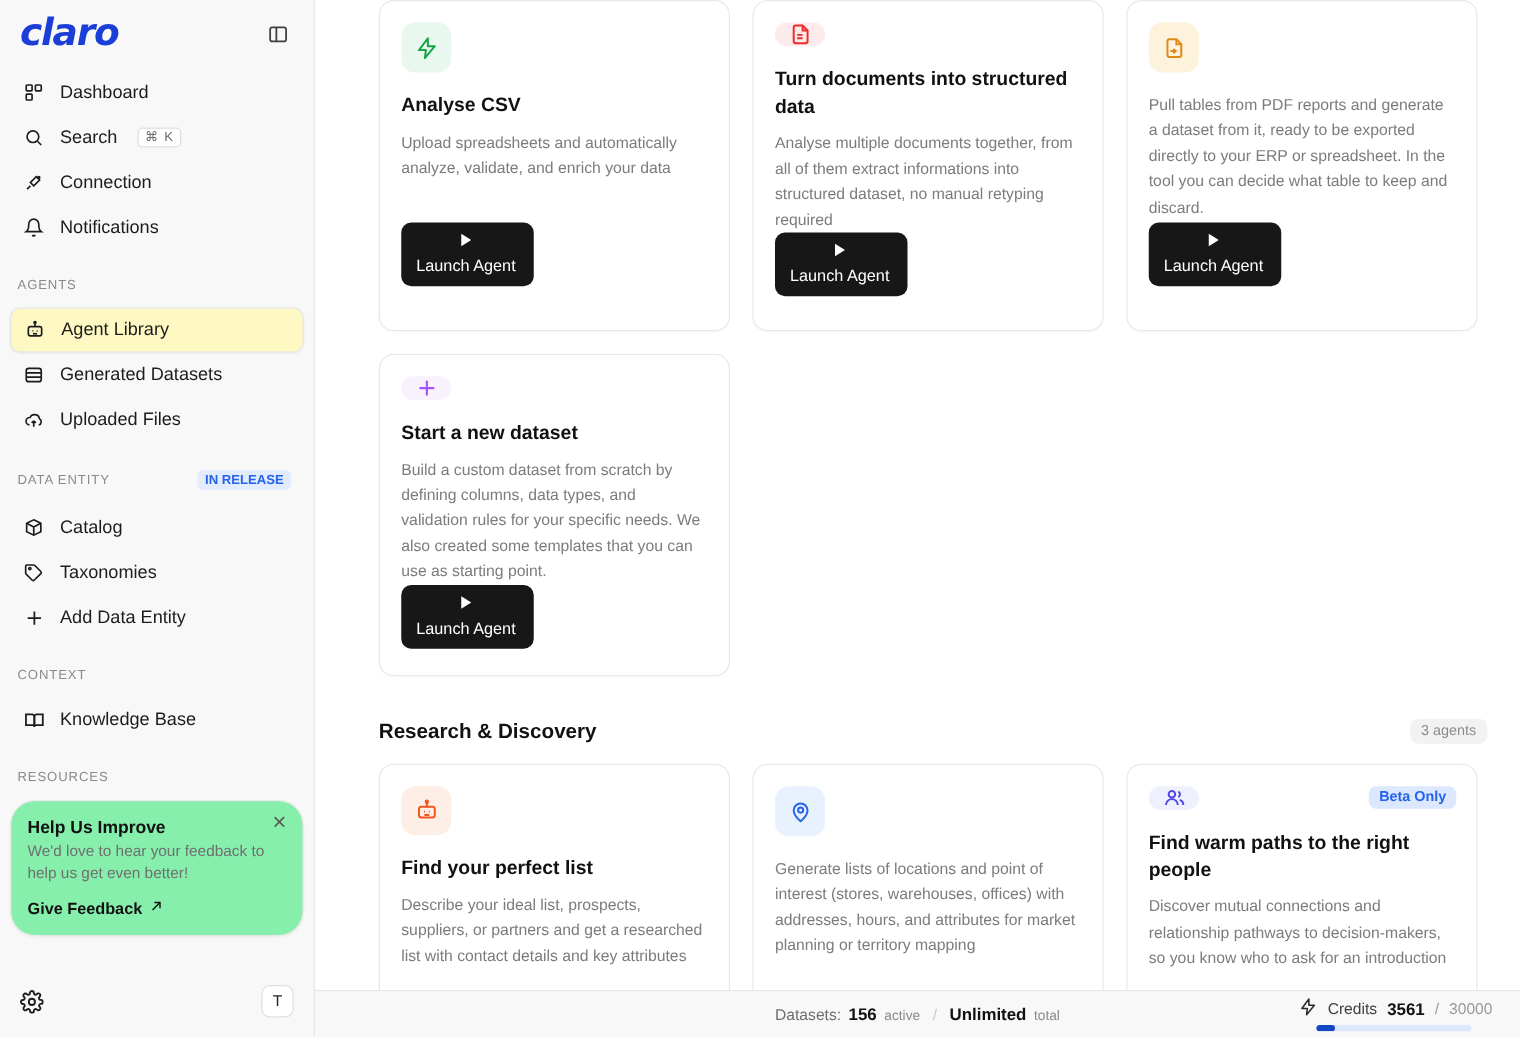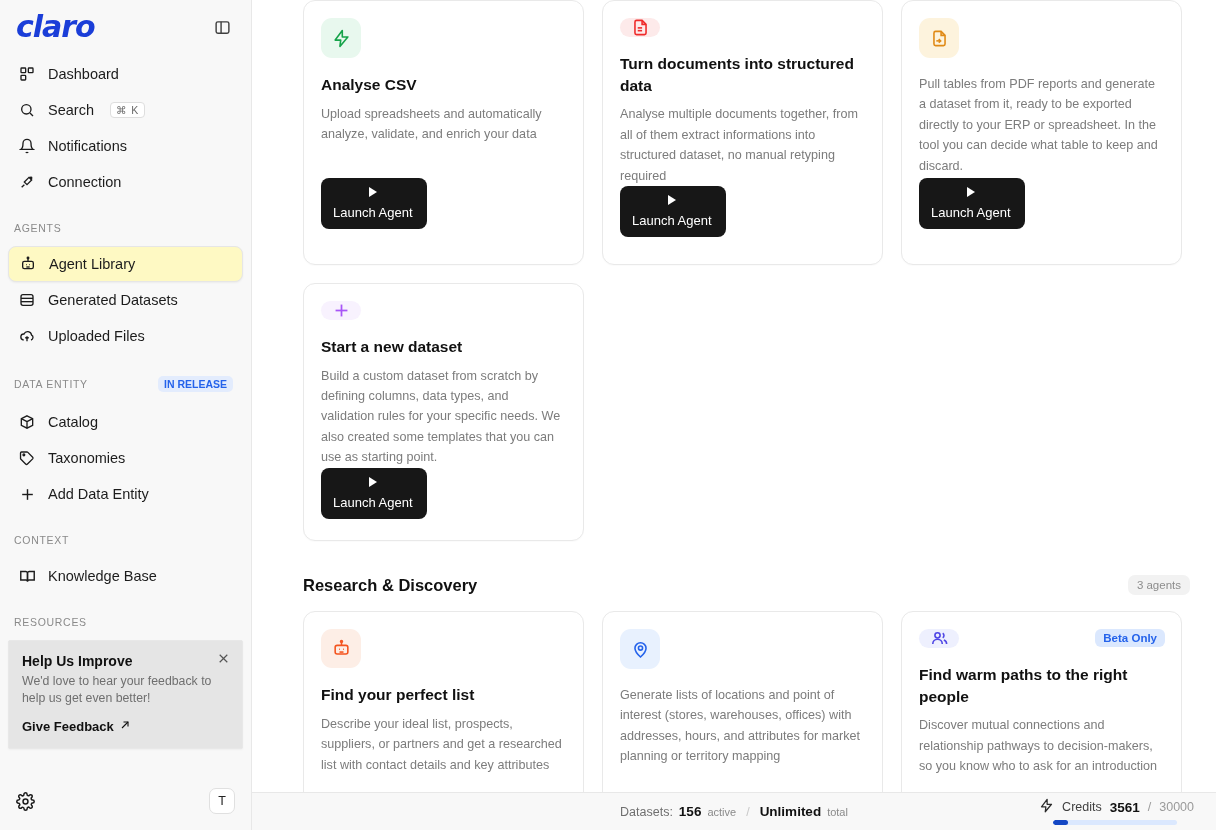--- a/index.html
+++ b/index.html
@@ -48,22 +48,22 @@
     display: flex; align-items: center; justify-content: space-between;
     padding: 0 18px 0 14px; margin-top: 22px; margin-bottom: 6px;
     font-size: 10.5px; letter-spacing: .7px; color: #8a8a8a; text-transform: uppercase;
   }
   .badge-release {
     background: #e3ecfd; color: #2563eb; font-size: 10.5px; font-weight: bold;
     border-radius: 5px; padding: 2px 6px; letter-spacing: 0;
   }
   .sb-spacer { flex: 1; }
   .feedback-card {
-    margin: 6px 8px 0 8px; background: #e5e5e5; border: 1px solid #e8e8e8;
-    border-radius: 2px; padding: 12px 13px 14px 13px;
+    margin: 6px 8px 0 8px; background: #86efac; border: 1px solid #e8e8e8;
+    border-radius: 20px; padding: 12px 13px 14px 13px;
     box-shadow: 0 1px 2px rgba(0,0,0,.04); position: relative;
   }
   .fb-title { font-size: 14px; font-weight: bold; color: #111; }
   .fb-close { position: absolute; top: 10px; right: 11px; width: 14px; height: 14px;
               color: #555; cursor: pointer; }
   .fb-text { font-size: 12.3px; color: #6f6f6f; line-height: 1.35; margin-top: 4px; }
   .fb-link { display: flex; align-items: center; gap: 5px; margin-top: 13px;
              font-size: 13px; font-weight: bold; color: #111; cursor: pointer; }
   .sb-bottom { display: flex; align-items: center; justify-content: space-between;
                padding: 14px 16px 16px 16px; }
@@ -171,35 +171,35 @@
             <circle cx="11" cy="11" r="7"></circle>
               <line x1="16.5" y1="16.5" x2="21" y2="21"></line>
           </svg>
         </span>
         <span>Search</span>
         <span class="kbd">⌘ K</span>
       </div>
       <div class="nav-item">
         <span class="nav-icon">
           <svg width="16" height="16" viewBox="0 0 24 24" fill="none" stroke="#1c1c1c" stroke-width="2">
-            <path d="M18 8a6 6 0 0 0-12 0c0 7-3 9-3 9h18s-3-2-3-9"></path>
-            <path d="M10.3 21a1.94 1.94 0 0 0 3.4 0"></path>
-          </svg>
-        </span>
-        <span>Notifications</span>
-      </div>
-      <div class="nav-item">
-        <span class="nav-icon">
-          <svg width="16" height="16" viewBox="0 0 24 24" fill="none" stroke="#1c1c1c" stroke-width="2">
             <path d="M8 16 L4 20"></path>
               <path d="M15 5l4 4-7 7-4-4z"></path>
               <circle cx="18" cy="6" r="1.2"></circle>
           </svg>
         </span>
         <span>Connection</span>
+      </div>
+      <div class="nav-item">
+        <span class="nav-icon">
+          <svg width="16" height="16" viewBox="0 0 24 24" fill="none" stroke="#1c1c1c" stroke-width="2">
+            <path d="M18 8a6 6 0 0 0-12 0c0 7-3 9-3 9h18s-3-2-3-9"></path>
+            <path d="M10.3 21a1.94 1.94 0 0 0 3.4 0"></path>
+          </svg>
+        </span>
+        <span>Notifications</span>
       </div>
     </div>
 
     <div class="sec-head">
       <span>AGENTS</span>
     </div>
     <div class="nav">
       <div class="nav-item active">
         <span class="nav-icon">
           <svg width="16" height="16" viewBox="0 0 24 24" fill="none" stroke="#1c1c1c" stroke-width="2">

